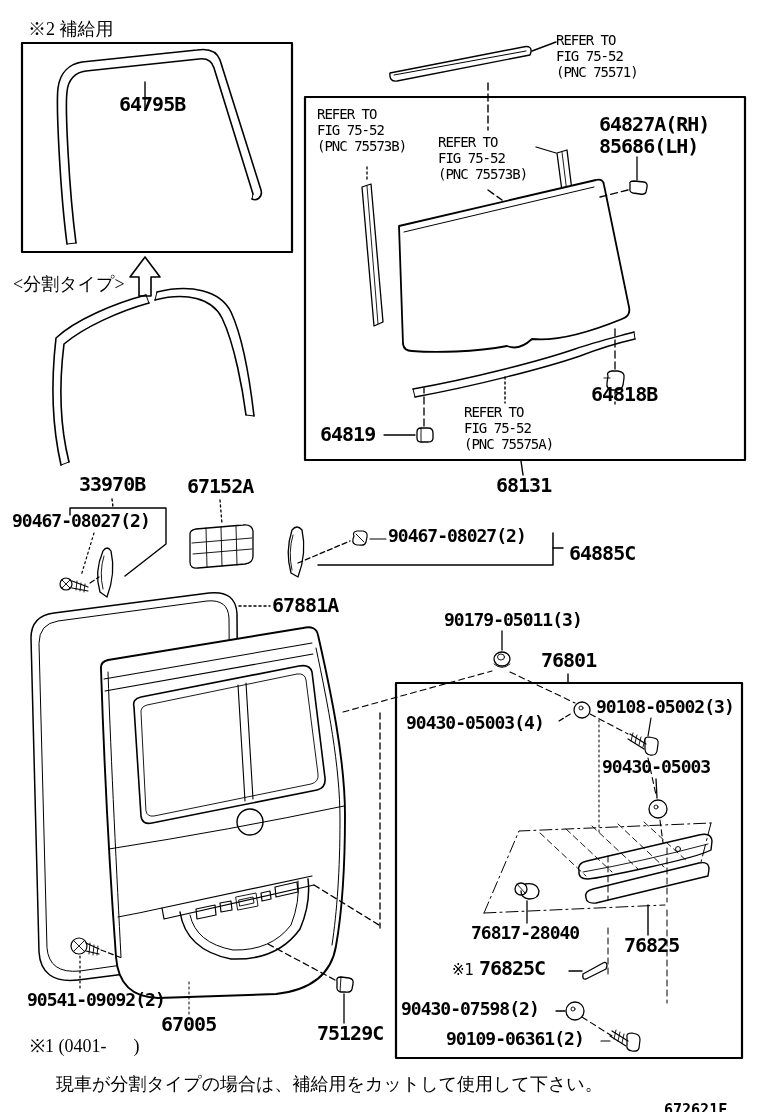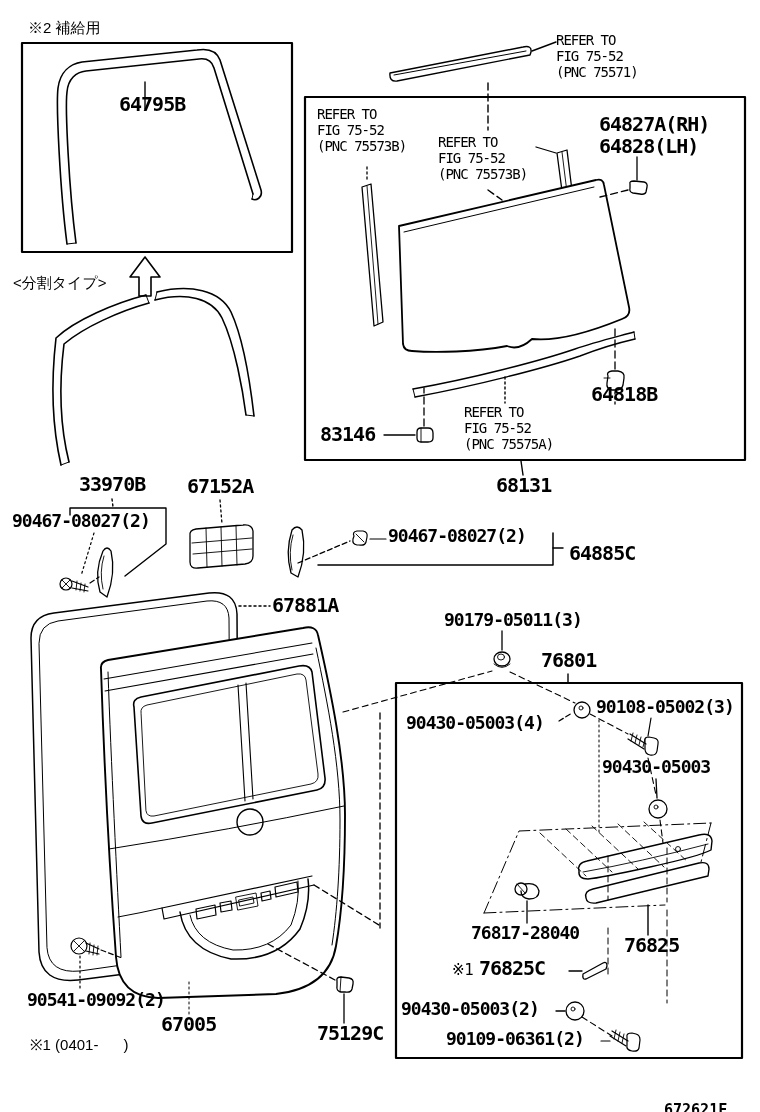--- a/index.html
+++ b/index.html
@@ -3,21 +3,21 @@
 <meta charset="utf-8">
 <style>
   html,body{margin:0;padding:0;background:#fff;}
   .stage{position:relative;width:760px;height:1112px;background:#fff;overflow:hidden;
          font-family:"DejaVu Sans Mono",monospace;}
   .stage svg{position:absolute;left:0;top:0;}
   .lbl{position:absolute;color:#000;white-space:pre-line;line-height:1.08;}
   .pn{font-family:"DejaVu Sans Mono",monospace;font-weight:bold;font-size:18px;letter-spacing:-1px;}
   .pn-lg{font-family:"DejaVu Sans Mono",monospace;font-weight:bold;font-size:20px;letter-spacing:-1px;}
   .ref{font-family:"DejaVu Sans Mono",monospace;font-weight:normal;font-size:14px;line-height:16px;letter-spacing:-1px;}
-  .jp{font-family:Liberation Sans, sans-serif;font-size:15px;white-space:pre;}
+  .jp{font-family:Liberation Serif, serif;font-size:18px;white-space:pre;}
   .code{font-family:"DejaVu Sans Mono",monospace;font-weight:bold;font-size:15px;margin-top:24px;}
   .jp-inline{font-family:"DejaVu Sans",sans-serif;font-size:15px;font-weight:normal;}
 </style>
 </head>
 <body>
 
 <div class="stage">
 
 <svg width="760" height="1112" viewBox="0 0 760 1112">
   <g stroke="#000" fill="none" stroke-linecap="round" stroke-linejoin="round">
@@ -280,44 +280,45 @@
 FIG 75-52
 (PNC 75573B)</div>
 <div class="lbl ref" style="left:438px;top:134px">REFER TO
 FIG 75-52
 (PNC 75573B)</div>
 <div class="lbl ref" style="left:464px;top:404px">REFER TO
 FIG 75-52
 (PNC 75575A)</div>
 
 <div class="lbl pn-lg" style="left:599px;top:114px">64827A(RH)
-64828(LH)</div>
-<div class="lbl pn-lg" style="left:320px;top:424px">83146</div>
+85686(LH)</div>
+<div class="lbl pn-lg" style="left:320px;top:424px">64819</div>
 <div class="lbl pn-lg" style="left:591px;top:384px">64818B</div>
 <div class="lbl pn-lg" style="left:496px;top:475px">68131</div>
 
 <div class="lbl pn-lg" style="left:79px;top:474px">33970B</div>
 <div class="lbl pn-lg" style="left:187px;top:476px">67152A</div>
 <div class="lbl pn" style="left:12px;top:511px">90467-08027(2)</div>
 <div class="lbl pn" style="left:388px;top:526px">90467-08027(2)</div>
 <div class="lbl pn-lg" style="left:569px;top:543px">64885C</div>
 <div class="lbl pn-lg" style="left:272px;top:595px">67881A</div>
 
 <div class="lbl pn" style="left:444px;top:610px">90179-05011(3)</div>
 <div class="lbl pn-lg" style="left:541px;top:650px">76801</div>
 <div class="lbl pn" style="left:406px;top:713px">90430-05003(4)</div>
 <div class="lbl pn" style="left:596px;top:697px">90108-05002(3)</div>
 <div class="lbl pn" style="left:602px;top:757px">90430-05003</div>
 
 <div class="lbl pn" style="left:471px;top:923px">76817-28040</div>
 <div class="lbl pn-lg" style="left:624px;top:935px">76825</div>
 <div class="lbl" style="left:452px;top:958px"><span class="jp-inline">※1 </span><span class="pn-lg">76825C</span></div>
-<div class="lbl pn" style="left:401px;top:999px">90430-05003(2)</div>
+<div class="lbl pn" style="left:401px;top:999px">90430-07598(2)</div>
 <div class="lbl pn" style="left:446px;top:1029px">90109-06361(2)</div>
 
 <div class="lbl pn" style="left:27px;top:990px">90541-09092(2)</div>
 <div class="lbl pn-lg" style="left:161px;top:1014px">67005</div>
 <div class="lbl pn-lg" style="left:317px;top:1023px">75129C</div>
 
 <div class="lbl jp" style="left:30px;top:1037px">※1 (0401-      )</div>
+<div class="lbl jp" style="left:56px;top:1075px">現車が分割タイプの場合は、補給用をカットして使用して下さい。</div>
 <div class="lbl code" style="left:664px;top:1078px">672621F</div>
 
 </div>
 
 </body></html>

